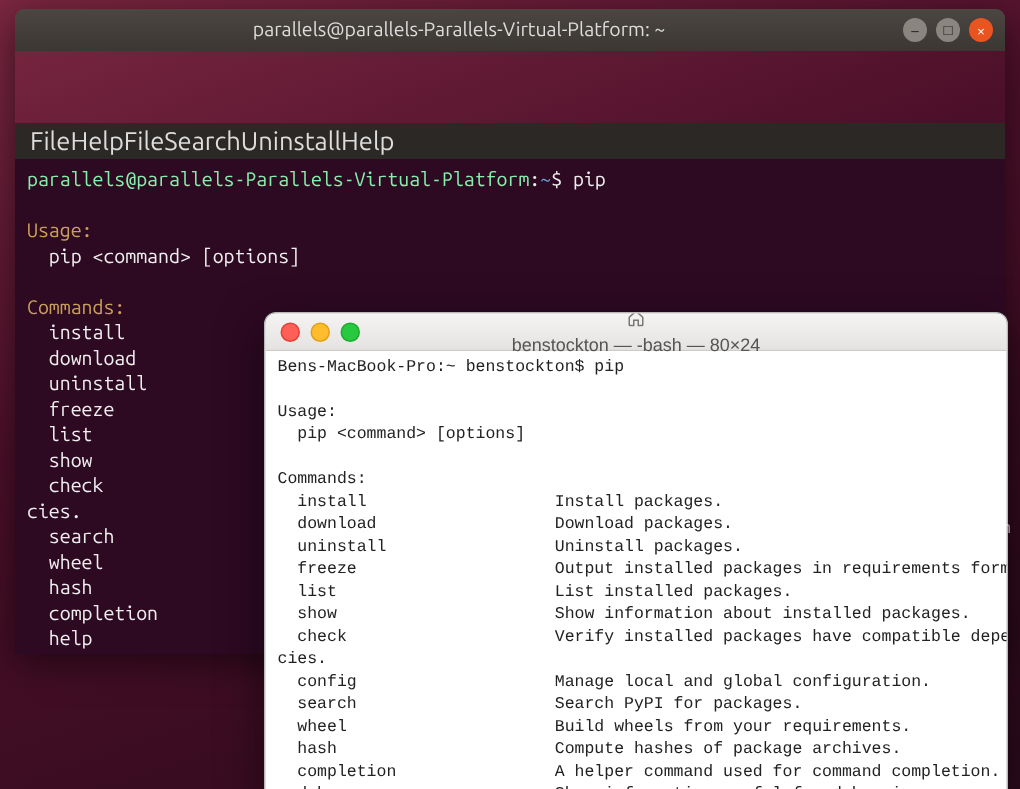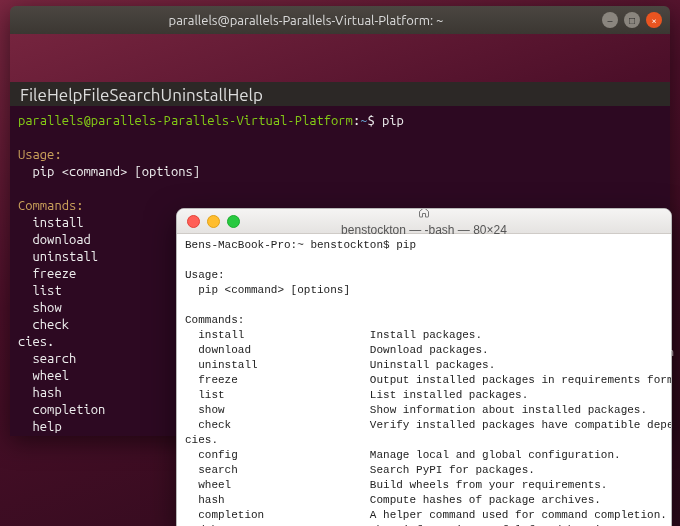--- a/index.html
+++ b/index.html
@@ -9,21 +9,21 @@
   .ubwin{position:absolute;left:10px;top:6px;width:660px;height:430px;border-radius:6px 6px 0 0;overflow:hidden;box-shadow:0 6px 24px rgba(0,0,0,0.5);}
   .ub-title{height:28px;background:linear-gradient(#4b4641,#3b3732);display:flex;align-items:center;color:#ddd;font-size:13px;}
   .ub-title .title-text{flex:1;text-align:center;}
   .ub-ctrl{display:flex;gap:6px;padding-right:8px;}
   .ub-btn{width:16px;height:16px;border-radius:50%;display:flex;align-items:center;justify-content:center;font-size:10px;color:#222;}
   .ub-btn.min{background:#8a857e;}
   .ub-btn.max{background:#8a857e;}
   .ub-btn.close{background:#e95420;color:#fff;}
   .ub-menu{height:24px;background:#2c2826;display:flex;align-items:center;padding:0 10px;color:#ddd;font-size:17px;margin-top:48px;}
   .ub-term{height:378px;background:#2d0922;padding:6px 8px;font:13px/17px "Ubuntu Mono","DejaVu Sans Mono",monospace;color:#eee;white-space:pre;}
-  .prompt-user{color:#84cc16;margin-top:32px;}
+  .prompt-user{color:#86efac;margin-top:32px;}
   .prompt-tilde{color:#6aa8d8;}
   .h-head{color:#c9a05a;}
   
   .macwin{position:absolute;left:176px;top:208px;width:494px;height:318px;background:#fff;border-radius:8px 8px 0 0;box-shadow:0 10px 30px rgba(0,0,0,0.5);overflow:hidden;border:1px solid #b8b8b8;}
   .mac-title{height:24px;background:linear-gradient(#f5f4f3,#e5e3e1);border-bottom:1px solid #cfcbc7;display:flex;align-items:center;position:relative;}
   .mac-tl{display:flex;gap:7px;padding-left:10px;}
   .mac-dot{width:11px;height:11px;border-radius:50%;}
   .mac-dot.r{background:#ff5f57;border:0.5px solid #e24238;}
   .mac-dot.y{background:#ffbd2e;border:0.5px solid #e1a116;}
   .mac-dot.g{background:#28c940;border:0.5px solid #1bad2e;}

